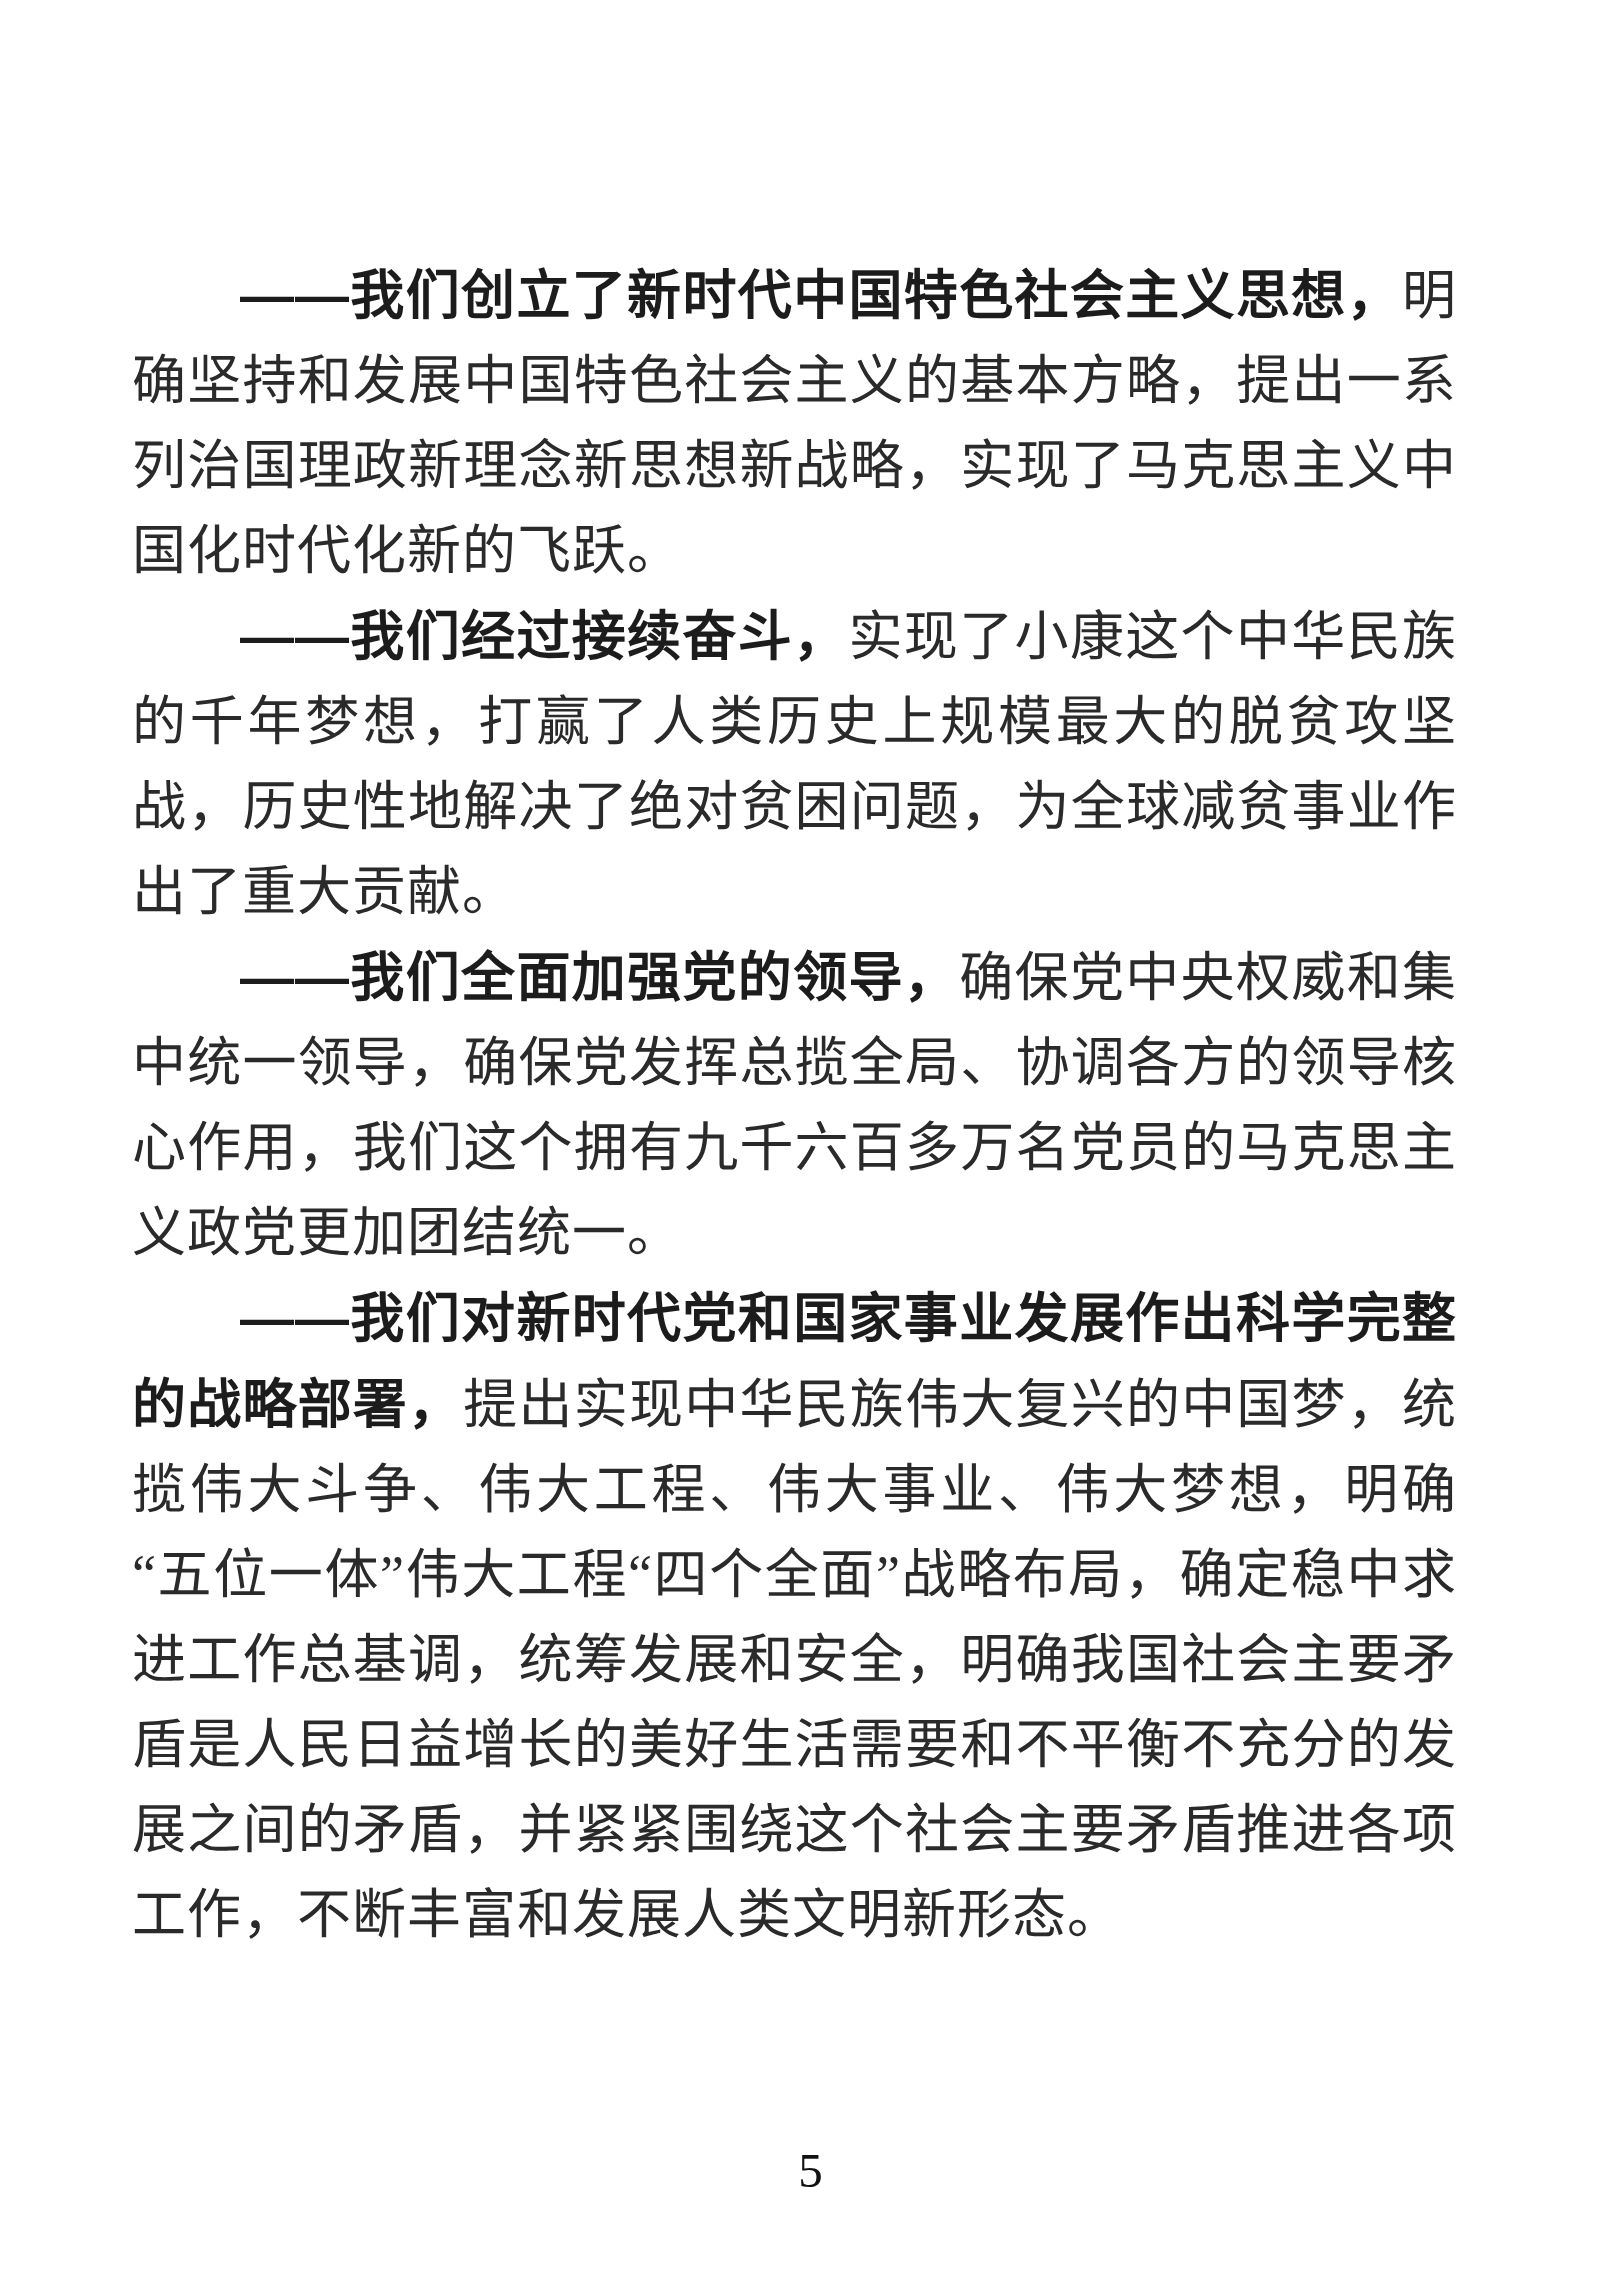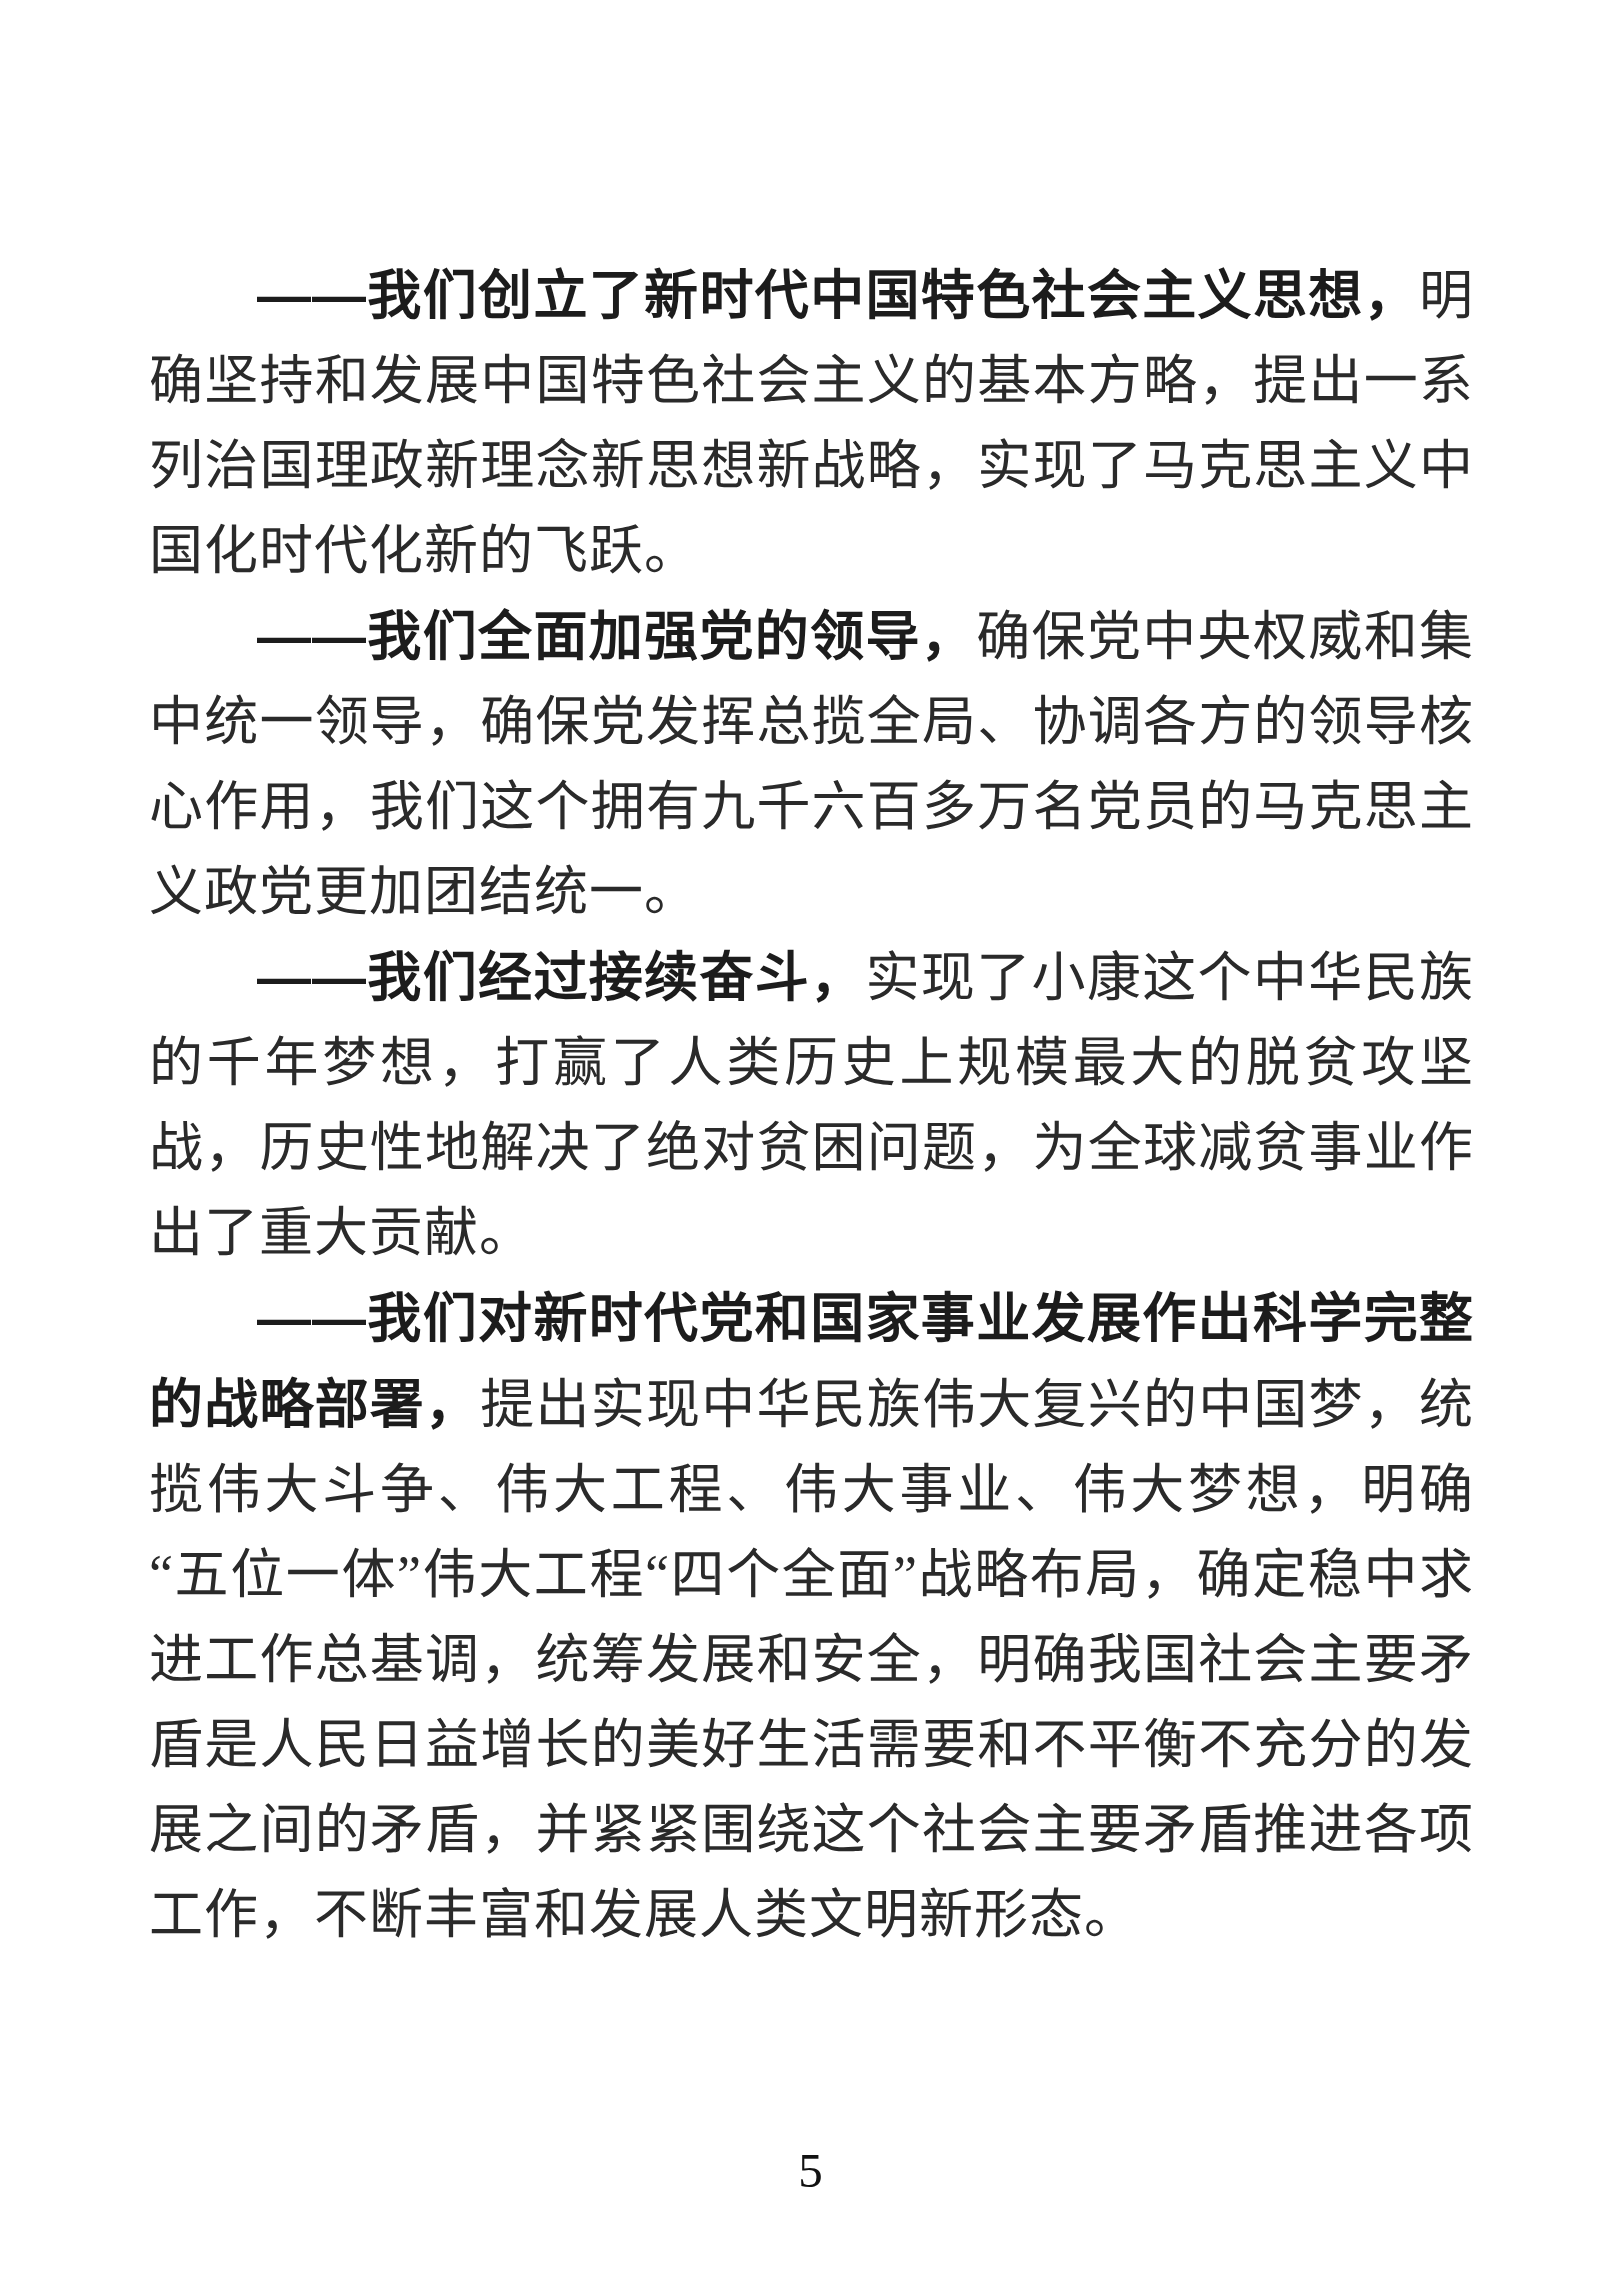--- a/index.html
+++ b/index.html
@@ -10,21 +10,21 @@
   .page {
     position: relative;
     width: 1621px;
     height: 2293px;
     background: #ffffff;
     overflow: hidden;
     font-family: "Liberation Serif", serif;
   }
   .content {
     position: absolute;
-    left: 149px;
+    left: 132px;
     top: 253px;
     width: 1325px;
   }
   .para {
     margin: 0;
     font-size: 54px;
     line-height: 85px;
     color: #262626;
     text-align: justify;
     text-justify: inter-ideograph;
@@ -52,23 +52,23 @@
   }
 </style>
 </head>
 <body>
 
 <div class="page">
   <div class="content">
 
     <p class="para"><span class="lead">——我们创立了新时代中国特色社会主义思想，</span><span class="body-text">明确坚持和发展中国特色社会主义的基本方略，提出一系列治国理政新理念新思想新战略，实现了马克思主义中国化时代化新的飞跃。</span></p>
 
+    <p class="para"><span class="lead">——我们经过接续奋斗，</span><span class="body-text">实现了小康这个中华民族的千年梦想，打赢了人类历史上规模最大的脱贫攻坚战，历史性地解决了绝对贫困问题，为全球减贫事业作出了重大贡献。</span></p>
+
     <p class="para"><span class="lead">——我们全面加强党的领导，</span><span class="body-text">确保党中央权威和集中统一领导，确保党发挥总揽全局、协调各方的领导核心作用，我们这个拥有九千六百多万名党员的马克思主义政党更加团结统一。</span></p>
-
-    <p class="para"><span class="lead">——我们经过接续奋斗，</span><span class="body-text">实现了小康这个中华民族的千年梦想，打赢了人类历史上规模最大的脱贫攻坚战，历史性地解决了绝对贫困问题，为全球减贫事业作出了重大贡献。</span></p>
 
     <p class="para"><span class="lead">——我们对新时代党和国家事业发展作出科学完整的战略部署，</span><span class="body-text">提出实现中华民族伟大复兴的中国梦，统揽伟大斗争、伟大工程、伟大事业、伟大梦想，明确“五位一体”伟大工程“四个全面”战略布局，确定稳中求进工作总基调，统筹发展和安全，明确我国社会主要矛盾是人民日益增长的美好生活需要和不平衡不充分的发展之间的矛盾，并紧紧围绕这个社会主要矛盾推进各项工作，不断丰富和发展人类文明新形态。</span></p>
 
   </div>
 
   <div class="page-number">5</div>
 </div>
 
 
 </body></html>

